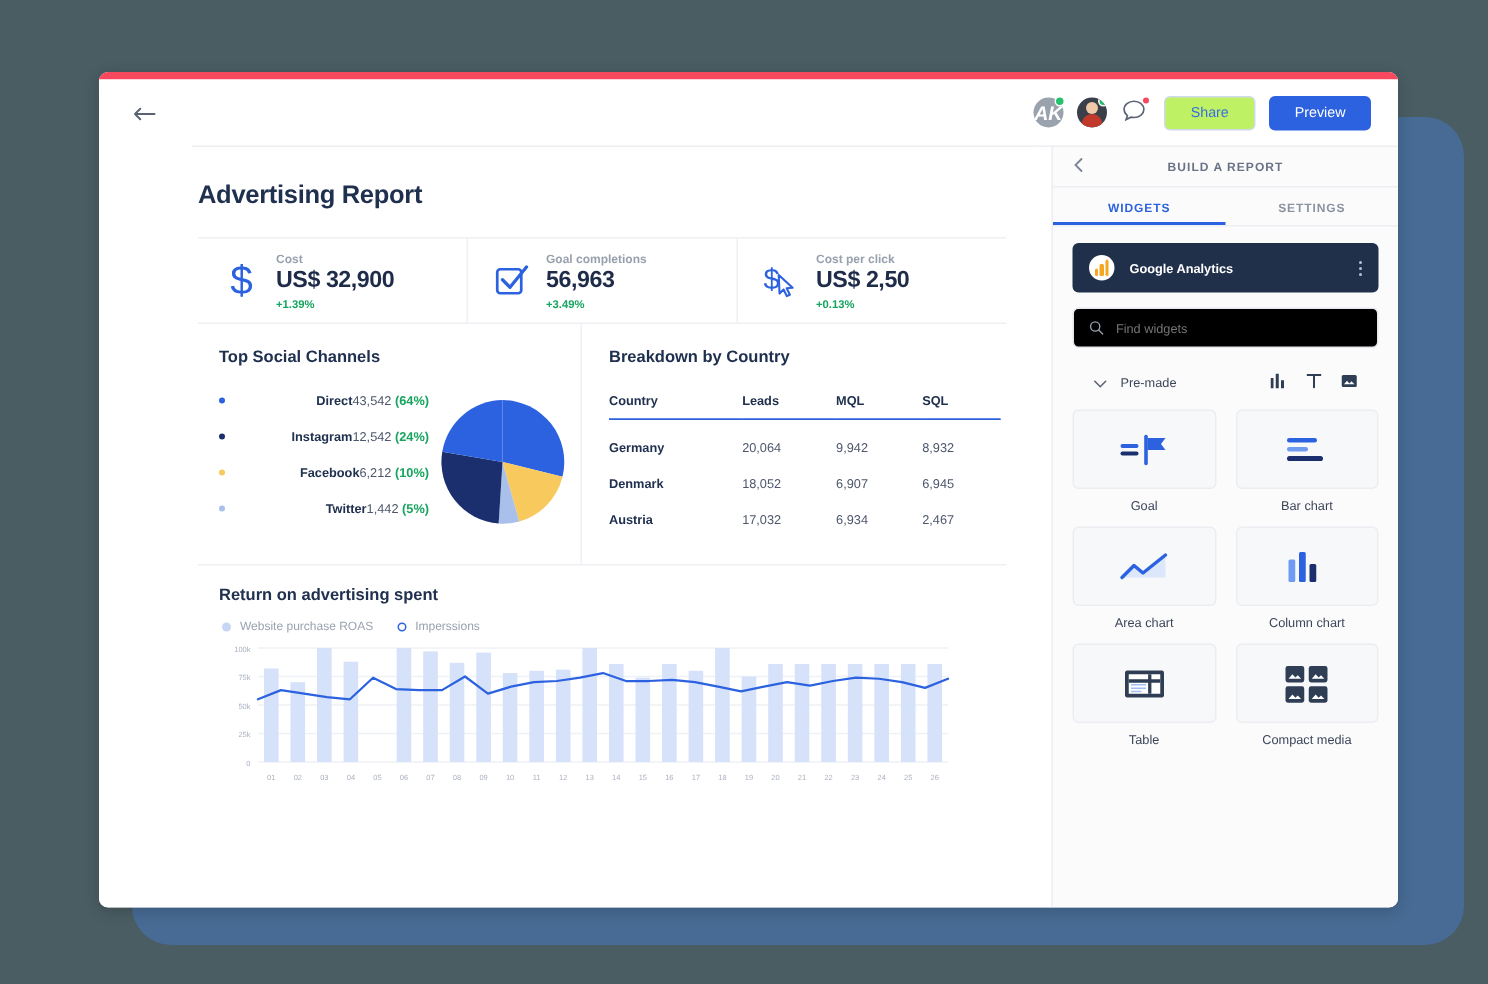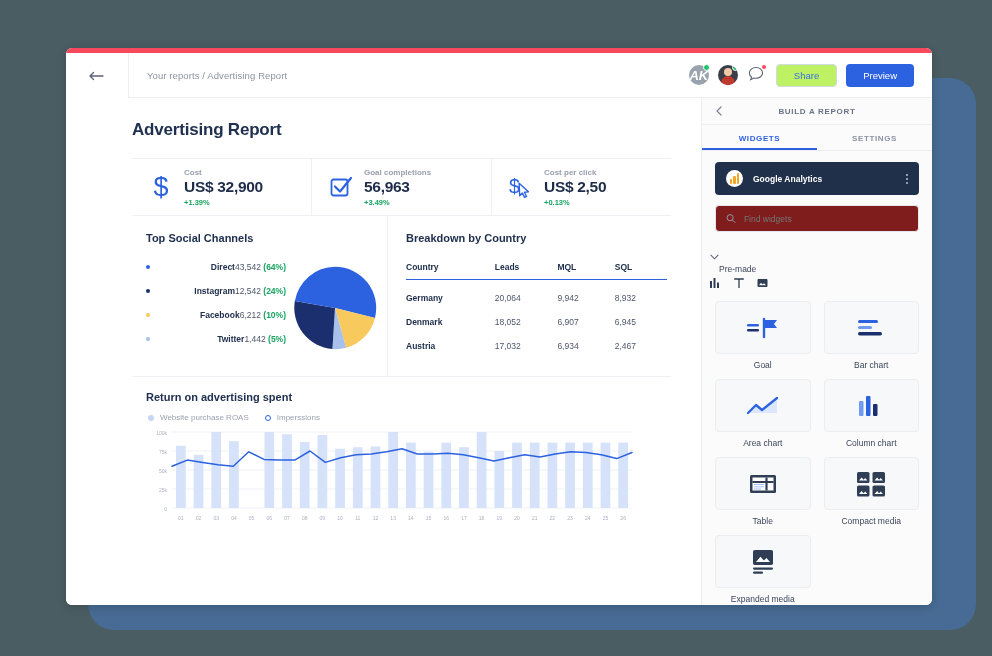--- a/index.html
+++ b/index.html
@@ -186,32 +186,32 @@
     width: 17px; height: 17px; border-radius: 50%; background: #fff;
     display: flex; align-items: flex-end; justify-content: center;
     padding-bottom: 3px; gap: 1.2px; margin-right: 10px;
   }
   .ga-logo i { width: 2.4px; background: #f5a623; display: block; border-radius: 1px; }
   .ga-name { flex: 1; color: #fff; font-size: 8.5px; font-weight: bold; }
   .kebab { display: flex; flex-direction: column; gap: 2px; cursor: pointer; }
   .kebab span { width: 2px; height: 2px; background: #b8c0cd; border-radius: 50%; }
 
   .search-box {
-    margin: 10px 13px 0; height: 27px; background: #7f1d1d;
+    margin: 10px 13px 0; height: 27px; background: #000000;
     border: 1px solid #e4e7ec; border-radius: 4px;
     display: flex; align-items: center; padding: 0 10px;
   }
   .search-box input {
     border: none; outline: none; font-size: 8.5px; color: #8b93a2;
     font-family: "Liberation Sans", sans-serif; margin-left: 8px; width: 100%;
     background: transparent;
   }
 
   .premade-row {
-    display: flex; align-items: flex-start; margin: 14px 8px 9px; flex-direction: column;
+    display: flex; align-items: center; margin: 14px 27px 9px;
   }
   .premade-label { font-size: 8.5px; color: #3b4559; margin-left: 9px; flex: 1; }
   .premade-tools { display: flex; align-items: center; gap: 13px; }
 
   .grid { display: grid; grid-template-columns: 1fr 1fr; gap: 9px 13px; margin: 0 13px; }
   .tile { cursor: pointer; }
   .tile-box {
     height: 53px; background: #f7f8fa; border: 1px solid #ebedf1;
     border-radius: 4px; display: flex; align-items: center; justify-content: center;
   }
@@ -223,23 +223,20 @@
 <div class="blue-plate"></div>
 
 <div class="window">
   <div class="redbar"></div>
 
   <div class="topbar">
     <div class="back-btn">
       <svg width="16" height="10" viewBox="0 0 16 10">
         <path d="M1 5h13M1 5l3.5-3.5M1 5l3.5 3.5" stroke="#5a6274" stroke-width="1.3" fill="none" stroke-linecap="round"></path>
       </svg>
-    </div>
-    <div class="crumb-box">
-      <span class="crumb">Your reports / Advertising Report</span>
     </div>
     <div class="topbar-spacer"></div>
     <div class="topbar-right">
       <div class="avatar a1">
         <span>AK</span>
         <span class="dot-online"></span>
       </div>
       <div class="avatar a2">
         <span class="dot-online"></span>
       </div>
@@ -601,27 +598,16 @@
               <path d="M3 9.5l2.6-3 2 2.2 1.6-1.6 2.2 2.4z"></path>
               <path d="M18.5 9.5l2.6-3 2 2.2 1.6-1.6 2.2 2.4z"></path>
               <path d="M3 23l2.6-3 2 2.2 1.6-1.6 2.2 2.4z"></path>
               <path d="M18.5 23l2.6-3 2 2.2 1.6-1.6 2.2 2.4z"></path>
             </g>
           </svg>
         </div>
         <div class="tile-label">Compact media</div>
       </div>
 
-      <div class="tile">
-        <div class="tile-box">
-          <svg width="26" height="26" viewBox="0 0 26 26">
-            <rect x="3" y="1" width="20" height="15" rx="1.8" fill="#2f3e55"></rect>
-            <path d="M6 13l4.5-5.2 3.4 3.8 2.6-2.6 3.5 4z" fill="#fff"></path>
-            <rect x="3" y="18.5" width="20" height="2.2" rx="1.1" fill="#2f3e55"></rect>
-            <rect x="3" y="22.6" width="10" height="2.2" rx="1.1" fill="#2f3e55"></rect>
-          </svg>
-        </div>
-        <div class="tile-label">Expanded media</div>
-      </div>
 
     </div>
   </div>
 </div>
 
 </body></html>

